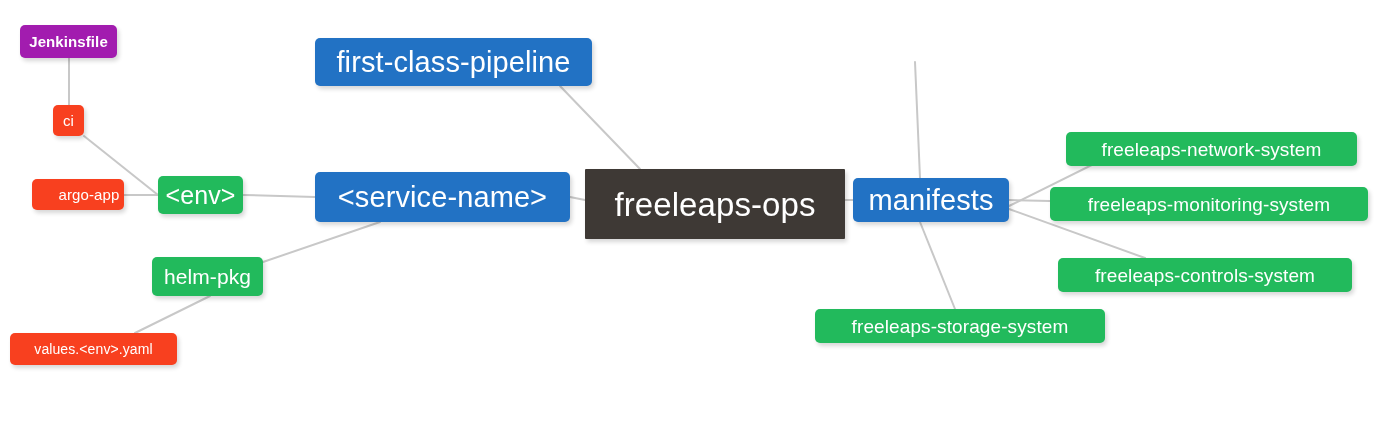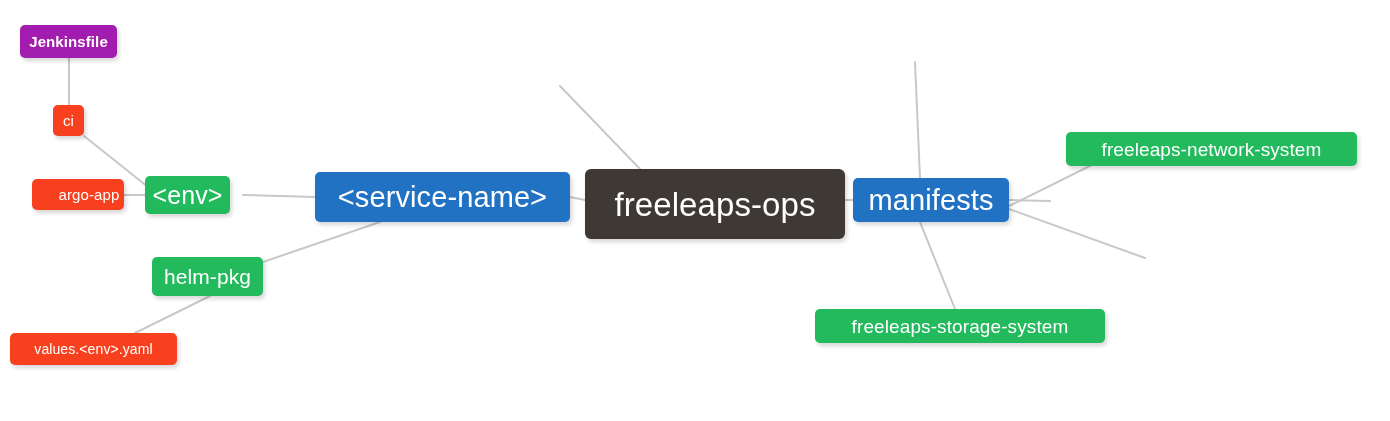--- a/index.html
+++ b/index.html
@@ -32,21 +32,21 @@
     align-items: center;
     justify-content: center;
     color: #ffffff;
     border-radius: 5px;
     white-space: nowrap;
     box-shadow: 2px 3px 4px rgba(0,0,0,0.16);
     letter-spacing: 0.1px;
     line-height: 1;
     padding: 0 10px;
   }
-  .lvl-root   { font-size: 33px; border-radius: 6px; }
+  .lvl-root   { font-size: 33px; border-radius: 1px; }
   .lvl-1-big  { font-size: 29px; }
   .lvl-1      { font-size: 25px; }
   .lvl-2      { font-size: 21px; }
   .lvl-3      { font-size: 19px; }
   .lvl-small  { font-size: 15px; }
   .lvl-tiny   { font-size: 14px; }
 </style>
 </head>
 <body>
 
@@ -64,20 +64,23 @@
       <path d="M 920,178 L 915,62" stroke="#c8c8c8" stroke-width="2" fill="none" stroke-linecap="round"></path>
       <path d="M 1009,206 L 1130,146" stroke="#c8c8c8" stroke-width="2" fill="none" stroke-linecap="round"></path>
       <path d="M 1009,200 L 1050,201" stroke="#c8c8c8" stroke-width="2" fill="none" stroke-linecap="round"></path>
       <path d="M 1009,209 L 1145,258" stroke="#c8c8c8" stroke-width="2" fill="none" stroke-linecap="round"></path>
       <path d="M 920,222 L 955,309" stroke="#c8c8c8" stroke-width="2" fill="none" stroke-linecap="round"></path>
     </svg>
 <div class="node lvl-small" style="left: 20px; top: 25px; width: 97px; height: 33px; background: #a21caf; font-weight: bold;">Jenkinsfile</div>
     <div class="node lvl-small" style="left: 53px; top: 105px; width: 31px; height: 31px; background: rgb(248, 64, 31);">ci</div>
     <div class="node lvl-small" style="left: 32px; top: 179px; width: 92px; height: 31px; background: rgb(248, 64, 31); padding-left: 32px;">argo-app</div>
     <div class="node lvl-tiny" style="left: 10px; top: 333px; width: 167px; height: 32px; background: rgb(248, 64, 31);">values.&lt;env&gt;.yaml</div>
-    <div class="node lvl-1" style="left: 145px; top: 176px; width: 85px; height: 38px; background: rgb(34, 186, 92);">&lt;env&gt;</div>
+    <div class="node lvl-1" style="left: 158px; top: 176px; width: 85px; height: 38px; background: rgb(34, 186, 92);">&lt;env&gt;</div>
     <div class="node lvl-2" style="left: 152px; top: 257px; width: 111px; height: 39px; background: rgb(34, 186, 92);">helm-pkg</div>
+    <div class="node lvl-1-big" style="left: 315px; top: 38px; width: 277px; height: 48px; background: rgb(34, 114, 196);">first-class-pipeline</div>
     <div class="node lvl-1-big" style="left: 315px; top: 172px; width: 255px; height: 50px; background: rgb(34, 114, 196);">&lt;service-name&gt;</div>
     <div class="node lvl-root" style="left: 585px; top: 169px; width: 260px; height: 70px; background: rgb(62, 57, 53);">freeleaps-ops</div>
     <div class="node lvl-1-big" style="left: 853px; top: 178px; width: 156px; height: 44px; background: rgb(34, 114, 196);">manifests</div>
     <div class="node lvl-3" style="left: 1066px; top: 112px; width: 291px; height: 34px; background: rgb(34, 186, 92); margin-top: 20px;">freeleaps-network-system</div>
+    <div class="node lvl-3" style="left: 1050px; top: 187px; width: 318px; height: 34px; background: rgb(34, 186, 92);">freeleaps-monitoring-system</div>
+    <div class="node lvl-3" style="left: 1058px; top: 258px; width: 294px; height: 34px; background: rgb(34, 186, 92);">freeleaps-controls-system</div>
     <div class="node lvl-3" style="left: 815px; top: 309px; width: 290px; height: 34px; background: rgb(34, 186, 92);">freeleaps-storage-system</div>
   </div>
 
 </body></html>

